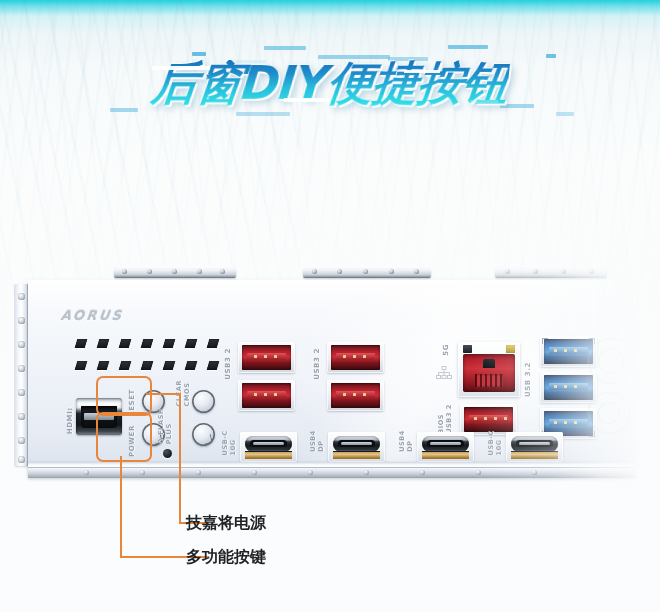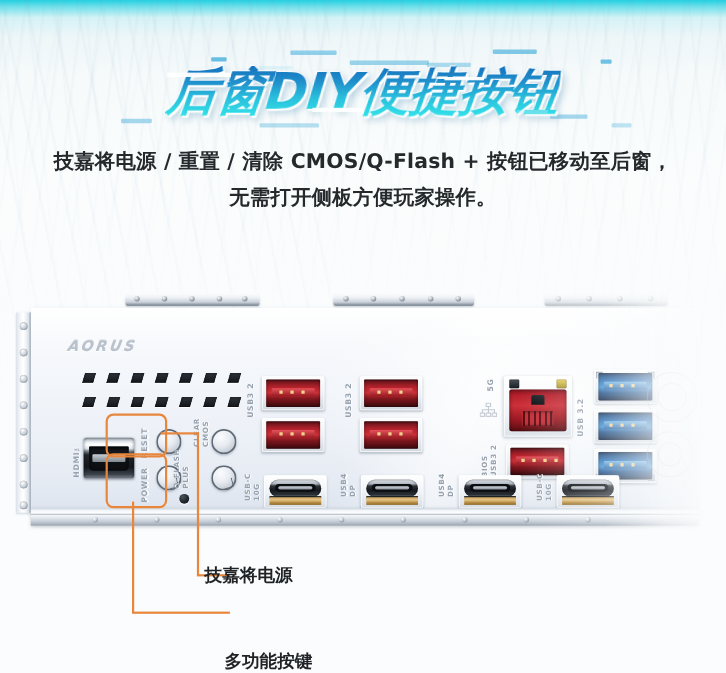--- a/index.html
+++ b/index.html
@@ -345,24 +345,20 @@
     <div class="title">后窗DIY便捷按钮</div>
   </div>
   <div class="title-glitch">
     <div class="gl w" style="left:152px;top:66px;width:58px;height:4px;"></div>
     <div class="gl w" style="left:284px;top:98px;width:46px;height:4px;"></div>
     <div class="gl w" style="left:404px;top:70px;width:36px;height:3px;"></div>
     <div class="gl" style="left:236px;top:60px;width:30px;height:3px;opacity:.45;"></div>
     <div class="gl" style="left:470px;top:100px;width:28px;height:3px;opacity:.4;"></div>
   </div>
 
-  <div class="subtitle">
-    <div>技嘉将电源 / 重置 / 清除 CMOS/Q-Flash + 按钮已移动至后窗，</div>
-    <div>无需打开侧板方便玩家操作。</div>
-  </div>
 
   <div class="board">
     <div class="board-fade">
 
       <div class="tstrip" style="left:100px;top:0px;width:122px;">
         <div class="h" style="left:8px;"></div>
           <div class="h" style="left:33px;"></div>
         <div class="h" style="left:58px;"></div>
           <div class="h" style="left:83px;"></div>
         <div class="h" style="left:106px;"></div>
@@ -589,15 +585,15 @@
   <div class="cbox" style="left:96px;top:412px;width:52px;height:46px;"></div>
 
   <div class="cline h" style="left:146px;top:393px;width:35px;"></div>
   <div class="cline v" style="left:179px;top:393px;height:130px;"></div>
   <div class="cline h" style="left:179px;top:522px;width:30px;"></div>
 
   <div class="cline v" style="left:120px;top:456px;height:101px;"></div>
   <div class="cline h" style="left:120px;top:556px;width:89px;"></div>
 
   <div class="clabel" style="left:186px;top:513px;">技嘉将电源</div>
-  <div class="clabel" style="left:204px;top:547px;margin-top:44px;">多功能按键</div>
+  <div class="clabel" style="left:186px;top:547px;">多功能按键</div>
 
 </div>
 
 </body></html>

